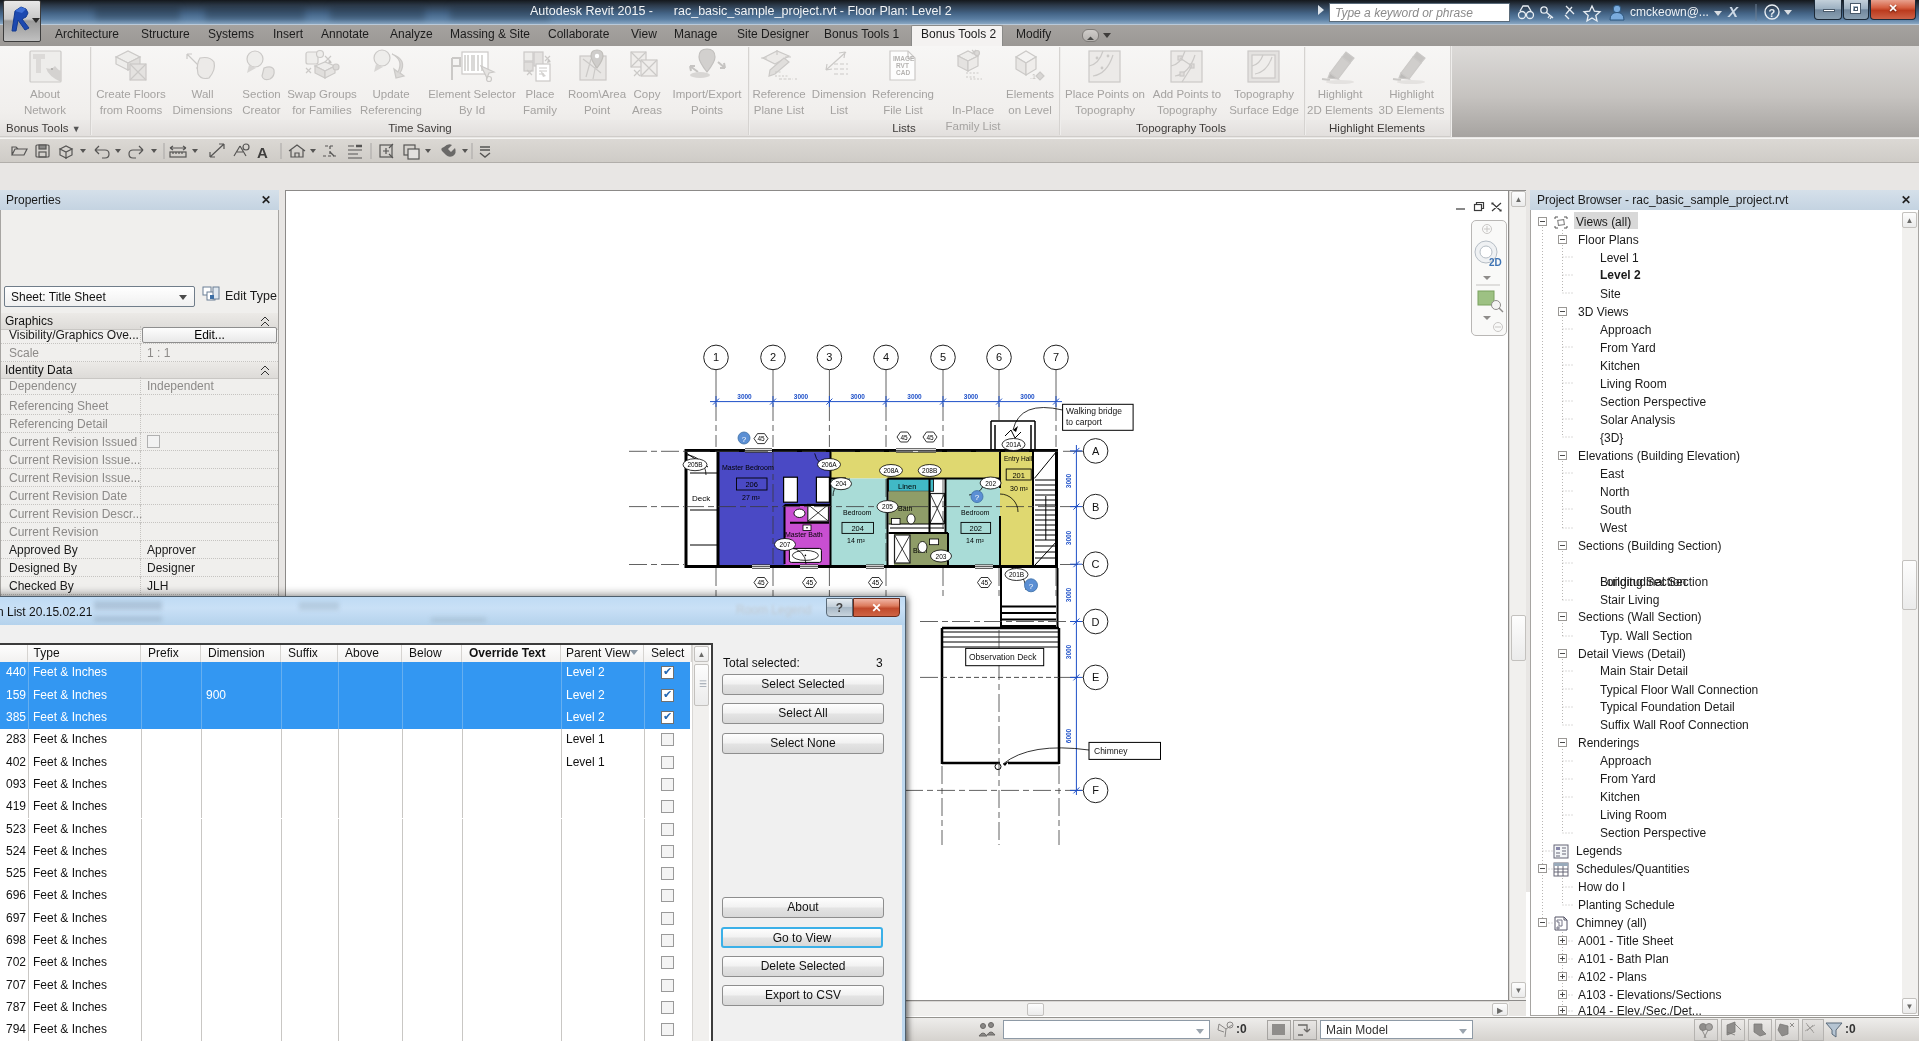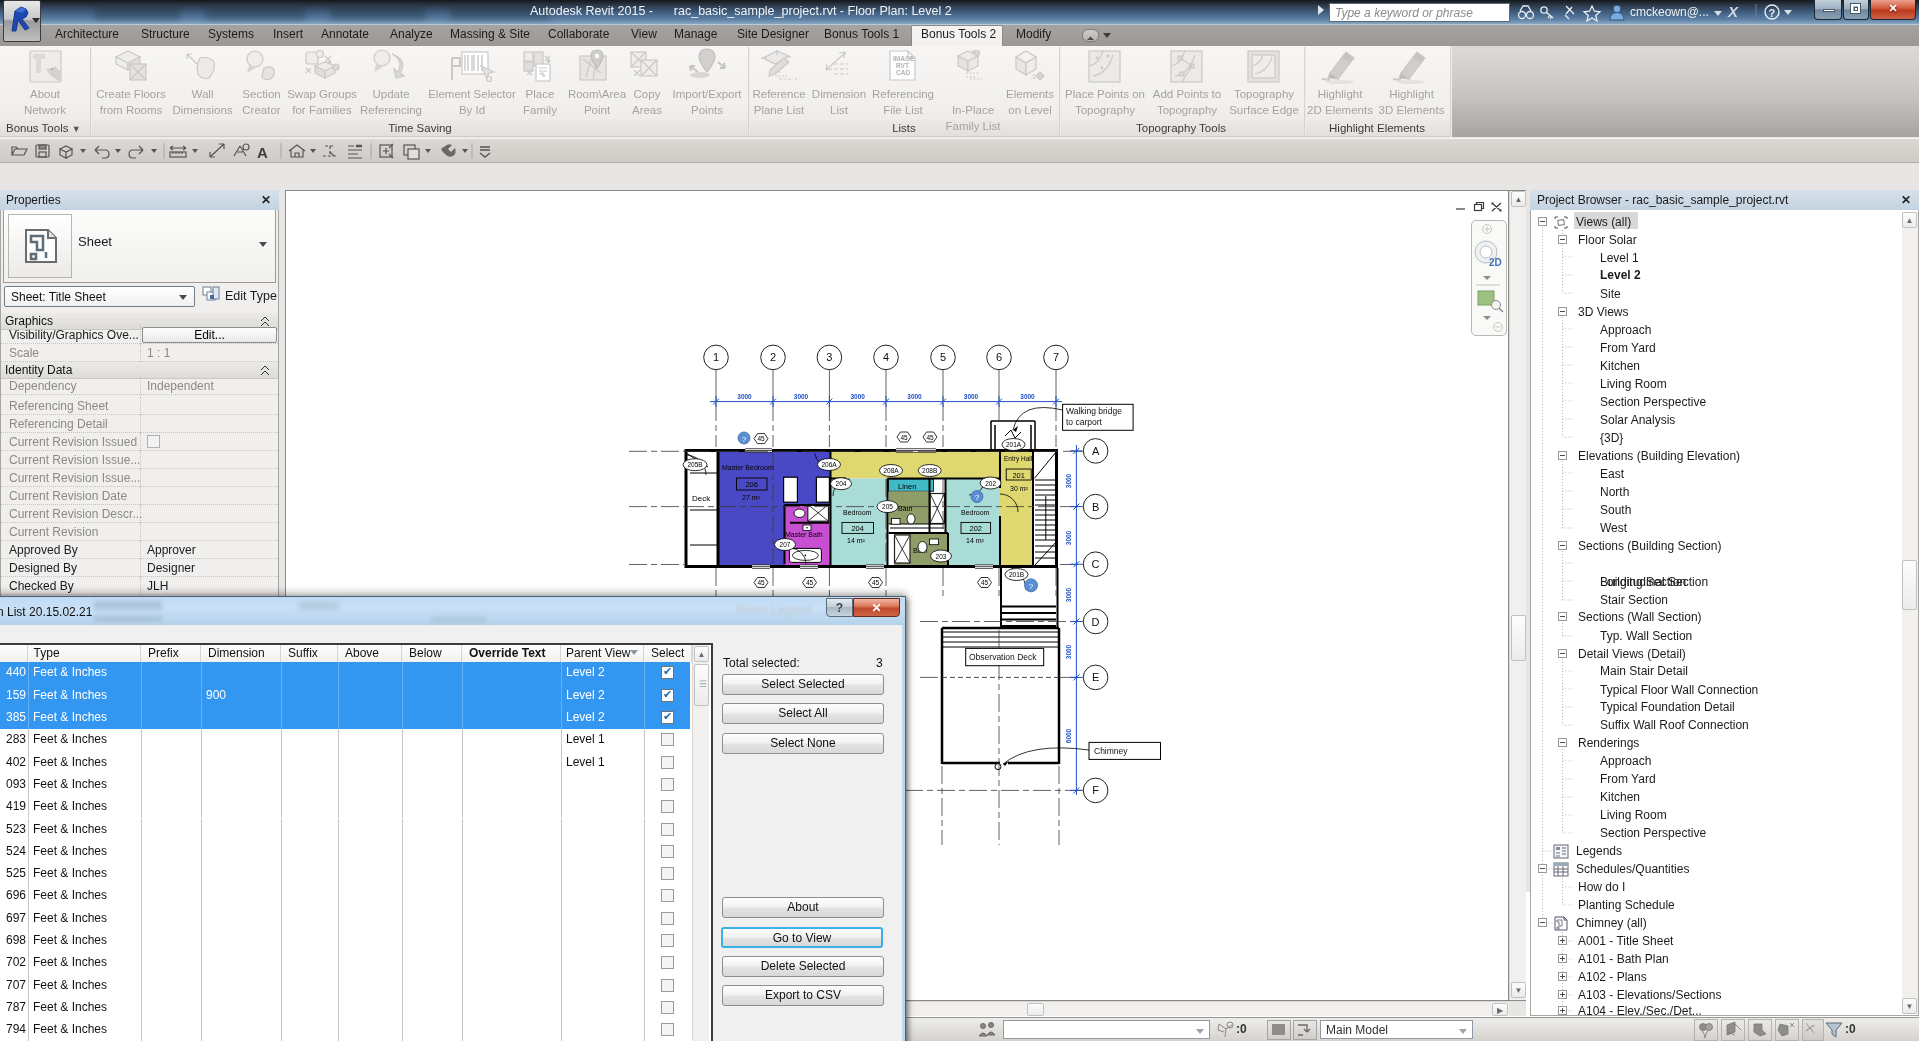--- a/index.html
+++ b/index.html
@@ -732,33 +732,20 @@
   <div class="abs" id="hscroll">
     <div class="scrbtn" style="left:741px;top:1px;width:17px;height:13px;"></div>
     <div class="scrbtn" style="right:1px;top:1px;width:16px;height:13px;font-size:8px;line-height:13px;">▶</div>
   </div>
 
   <div class="panelhdr" style="left:0;top:190px;width:279px;">
       <span style="position:absolute;left:6px;top:3px;">Properties</span>
       <span class="closex" style="right:8px;top:3px;">✕</span>
     </div>
   <div class="abs" id="props">
-    <div id="typesel">
-      <div id="typeselicon">
-        <svg width="62" height="62">
-            <g transform="translate(15,13)">
-          <path d="M2 2 h22 l8 8 v24 H2 z" fill="#fcfcfc" stroke="#6d6c6a" stroke-width="2"></path>
-          <path d="M24 2 v8 h8" fill="#e8e6e4" stroke="#6d6c6a" stroke-width="2"></path>
-          <path d="M7 8 h12 v14 h-6 v-8 h-6 z M7 26 h5 v5 h-5 z M22 24 v6" fill="none" stroke="#5e6d7a" stroke-width="2.5"></path>
-        </g>
-          </svg>
-      </div>
-      <div style="position:absolute;left:74px;top:24px;font-size:13px;color:#1a1a1a;">Sheet</div>
-      <div class="combo-arrow" style="right:8px;top:32px;"></div>
-    </div>
     <div id="combo1">
         <span style="position:absolute;left:6px;top:3px;">Sheet: Title Sheet</span>
         <div class="combo-arrow" style="right:7px;top:8px;"></div>
       </div>
     <svg class="abs" style="left:201px;top:96px;" width="20" height="20">
       <rect x="1" y="1" width="8" height="8" fill="#fff" stroke="#6b7f95"></rect>
       <rect x="5" y="6" width="8" height="8" fill="#fff" stroke="#6b7f95"></rect>
       <rect x="11" y="1" width="6" height="12" fill="#dfe7ef" stroke="#6b7f95"></rect>
       <rect x="8" y="9" width="4" height="4" fill="#3c6ea5" stroke="none"></rect>
     </svg>
@@ -864,21 +851,21 @@
     <div class="trow" style="top:22px;">
         <div class="expander" style="left:7px;top:4px;"></div>
         <svg class="abs" style="left:22px;top:2px" width="16" height="15">
           <path d="M2 4 v-2 h3 M11 2 h3 v2 M14 11 v2 h-3 M5 13 H2 v-2" stroke="#555" fill="none"></path>
           <rect x="5" y="5" width="6" height="5" fill="none" stroke="#777" transform="rotate(-8 8 7)"></rect>
         </svg>
         <span style="position:absolute;left:45px;top:2px;">Views (all)</span>
       </div>
     <div class="trow" style="top:39.8px;">
         <div class="expander" style="left:27px;top:4px;"></div>
-        <span style="position:absolute;left:47px;top:2px;">Floor Solar</span>
+        <span style="position:absolute;left:47px;top:2px;">Floor Plans</span>
       </div>
     <div class="trow" style="top:57.5px;">
         <span style="position:absolute;left:69px;top:2px;">Level 1</span>
       </div>
     <div class="trow" style="top:75.3px;">
         <span style="position:absolute;left:69px;top:2px;font-weight:bold;">Level 2</span>
       </div>
     <div class="trow" style="top:93.5px;">
         <span style="position:absolute;left:69px;top:2px;">Site</span>
       </div>
@@ -927,21 +914,21 @@
         <div class="expander" style="left:27px;top:4px;"></div>
         <span style="position:absolute;left:47px;top:2px;">Sections (Building Section)</span>
       </div>
     <div class="trow" style="top:363.7px;">
         <span style="position:absolute;left:69px;top:20px;">Building Section</span>
       </div>
     <div class="trow" style="top:381.5px;">
         <span style="position:absolute;left:69px;top:2px;">Longitudinal Section</span>
       </div>
     <div class="trow" style="top:399.7px;">
-        <span style="position:absolute;left:69px;top:2px;">Stair Section</span>
+        <span style="position:absolute;left:69px;top:2px;">Stair Living</span>
       </div>
     <div class="trow" style="top:417.4px;">
         <div class="expander" style="left:27px;top:4px;"></div>
         <span style="position:absolute;left:47px;top:2px;">Sections (Wall Section)</span>
       </div>
     <div class="trow" style="top:435.8px;">
         <span style="position:absolute;left:69px;top:2px;">Typ. Wall Section</span>
       </div>
     <div class="trow" style="top:453.5px;">
         <div class="expander" style="left:27px;top:4px;"></div>

